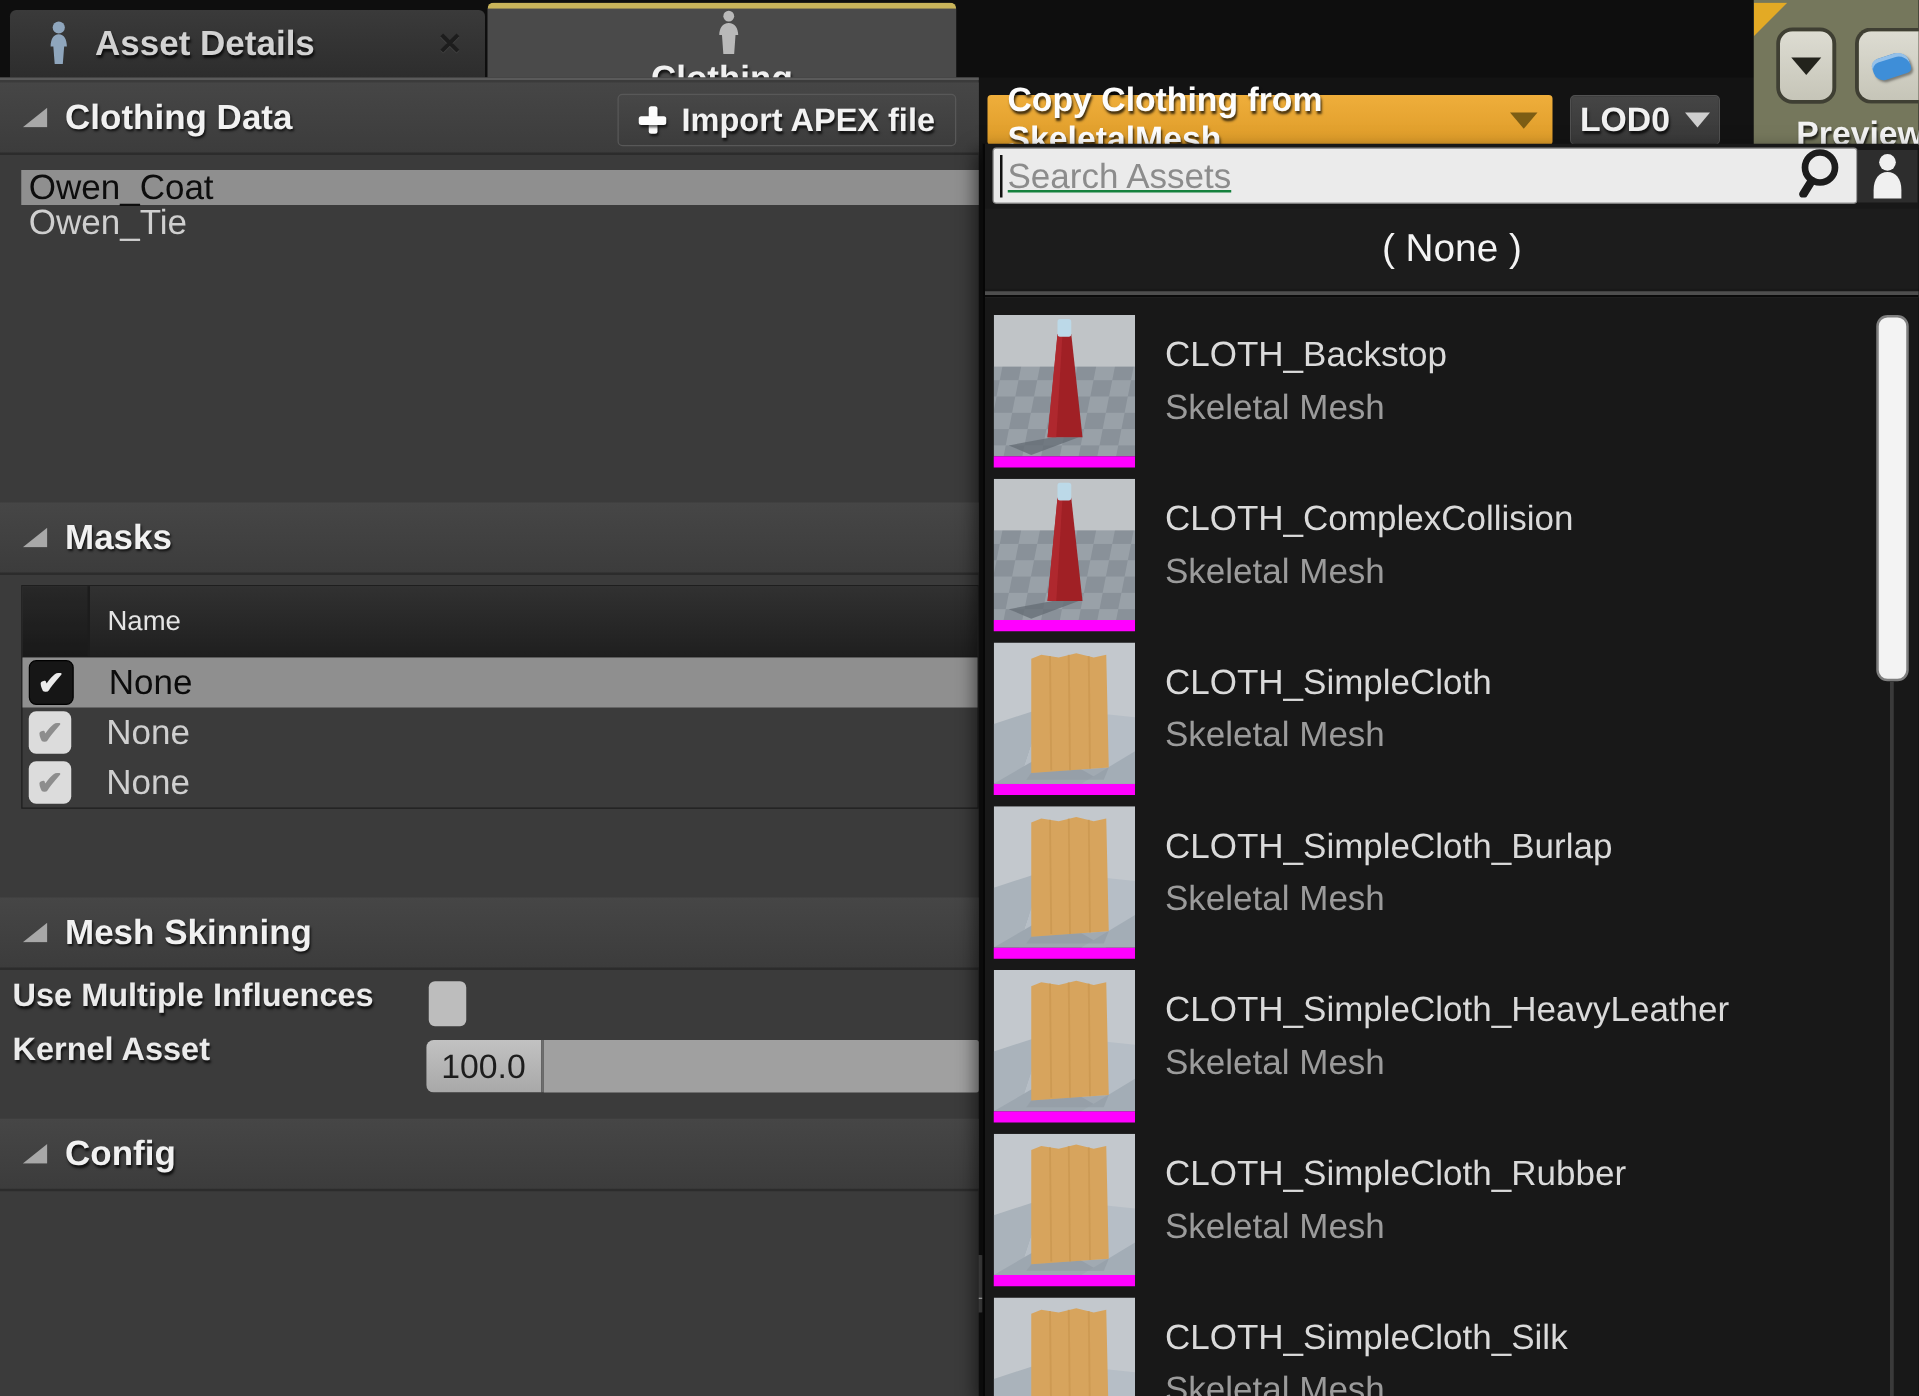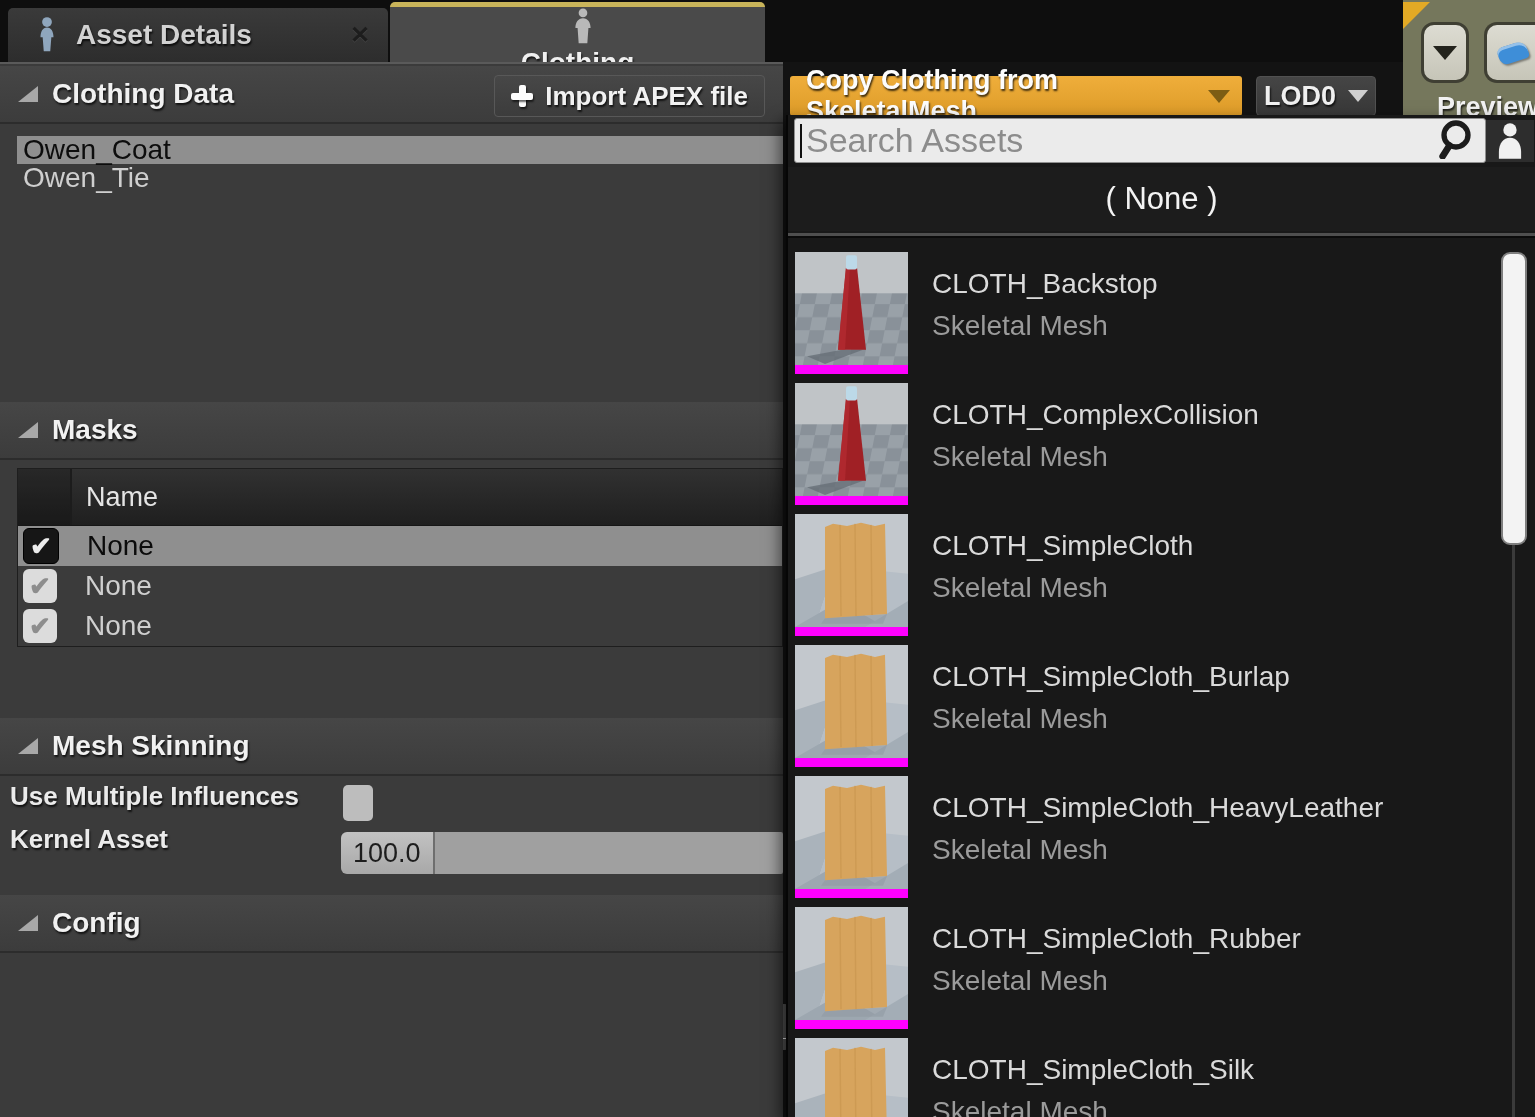--- a/index.html
+++ b/index.html
@@ -43,21 +43,21 @@
 
   .row-list{position:absolute;left:17px;top:72px;width:766px;}
   .c-row{height:28px;display:flex;align-items:center;padding-left:6px;
          font-size:28px;color:#cfcfcf;box-sizing:border-box;}
   .c-row.selected{background:#8f8f8f;color:#0d0d0d;}
 
   
   .masks-table{position:absolute;left:17px;top:404px;width:766px;border:1px solid #1e1e1e;box-sizing:border-box;}
   .m-header{height:56px;background:linear-gradient(#313131,#1f1f1f);display:flex;border-bottom:1px solid #161616;}
   .m-col-check{width:54px;border-right:2px solid #1c1c1c;background:rgba(0,0,0,.18);box-sizing:border-box;}
-  .m-col-name{display:flex;align-items:center;padding-left:14px;font-size:27px;color:#e4e4e4;}
+  .m-col-name{display:flex;align-items:center;padding-left:14px;font-size:22px;color:#e4e4e4;}
   .m-row{height:40px;display:flex;align-items:center;font-size:28px;color:#cfcfcf;}
   .m-row.selected{background:#8f8f8f;color:#0b0b0b;}
   .checkbox{width:34px;height:34px;margin:0 16px 0 5px;border-radius:6px;background:#dcdcdc;
             display:flex;align-items:center;justify-content:center;
             font-size:26px;font-weight:bold;color:#8d8d8d;flex:0 0 auto;}
   .checkbox.dark{background:#161616;color:#ececec;border:1px solid #000;}
   .m-row .name{margin-left:12px;}
 
   
   .prop-label{position:absolute;left:10px;font-size:26px;font-weight:bold;color:#ebebeb;}
@@ -94,21 +94,21 @@
                 border-right:10px solid transparent;border-top:12px solid #cfcfcf;}
 
   
   .picker{left:786px;top:115px;width:749px;height:1002px;background:#181818;
           border-left:2px solid #060606;box-sizing:border-box;z-index:5;
           box-shadow:-6px 6px 14px rgba(0,0,0,.55);}
   .search-wrap{position:absolute;left:6px;top:3px;width:692px;height:45px;background:#ebebeb;
                border:1px solid #8f8f8f;border-radius:3px;display:flex;align-items:center;box-sizing:border-box;}
   .caret{width:2px;height:34px;background:#111;margin-left:5px;flex:0 0 auto;}
   .search-wrap input{flex:1;border:none;outline:none;background:transparent;
-                     font-family:"Liberation Sans",sans-serif;font-size:34px;color:#b91c1c;padding:0 0 0 4px;min-width:0;}
+                     font-family:"Liberation Sans",sans-serif;font-size:28px;color:#15803d;padding:0 0 0 4px;min-width:0;text-decoration:underline;}
   .search-wrap input::placeholder{color:#8c8c8c;opacity:1;}
   .mag-dark{flex:0 0 auto;margin-right:10px;}
   .person-btn{position:absolute;left:698px;top:5px;width:48px;height:42px;background:#2d2d2d;
               display:flex;align-items:center;justify-content:center;}
   .none-row{position:absolute;left:0;top:52px;width:100%;height:64px;background:#1c1c1c;
             display:flex;align-items:center;justify-content:center;
             font-size:31px;color:#f3f3f3;}
   .sep{position:absolute;left:0;top:118px;width:100%;height:3px;background:#4e4e4e;border-bottom:2px solid #0a0a0a;}
   .items{position:absolute;left:0;top:131px;width:100%;}
   .picker-item{position:relative;height:131px;}

